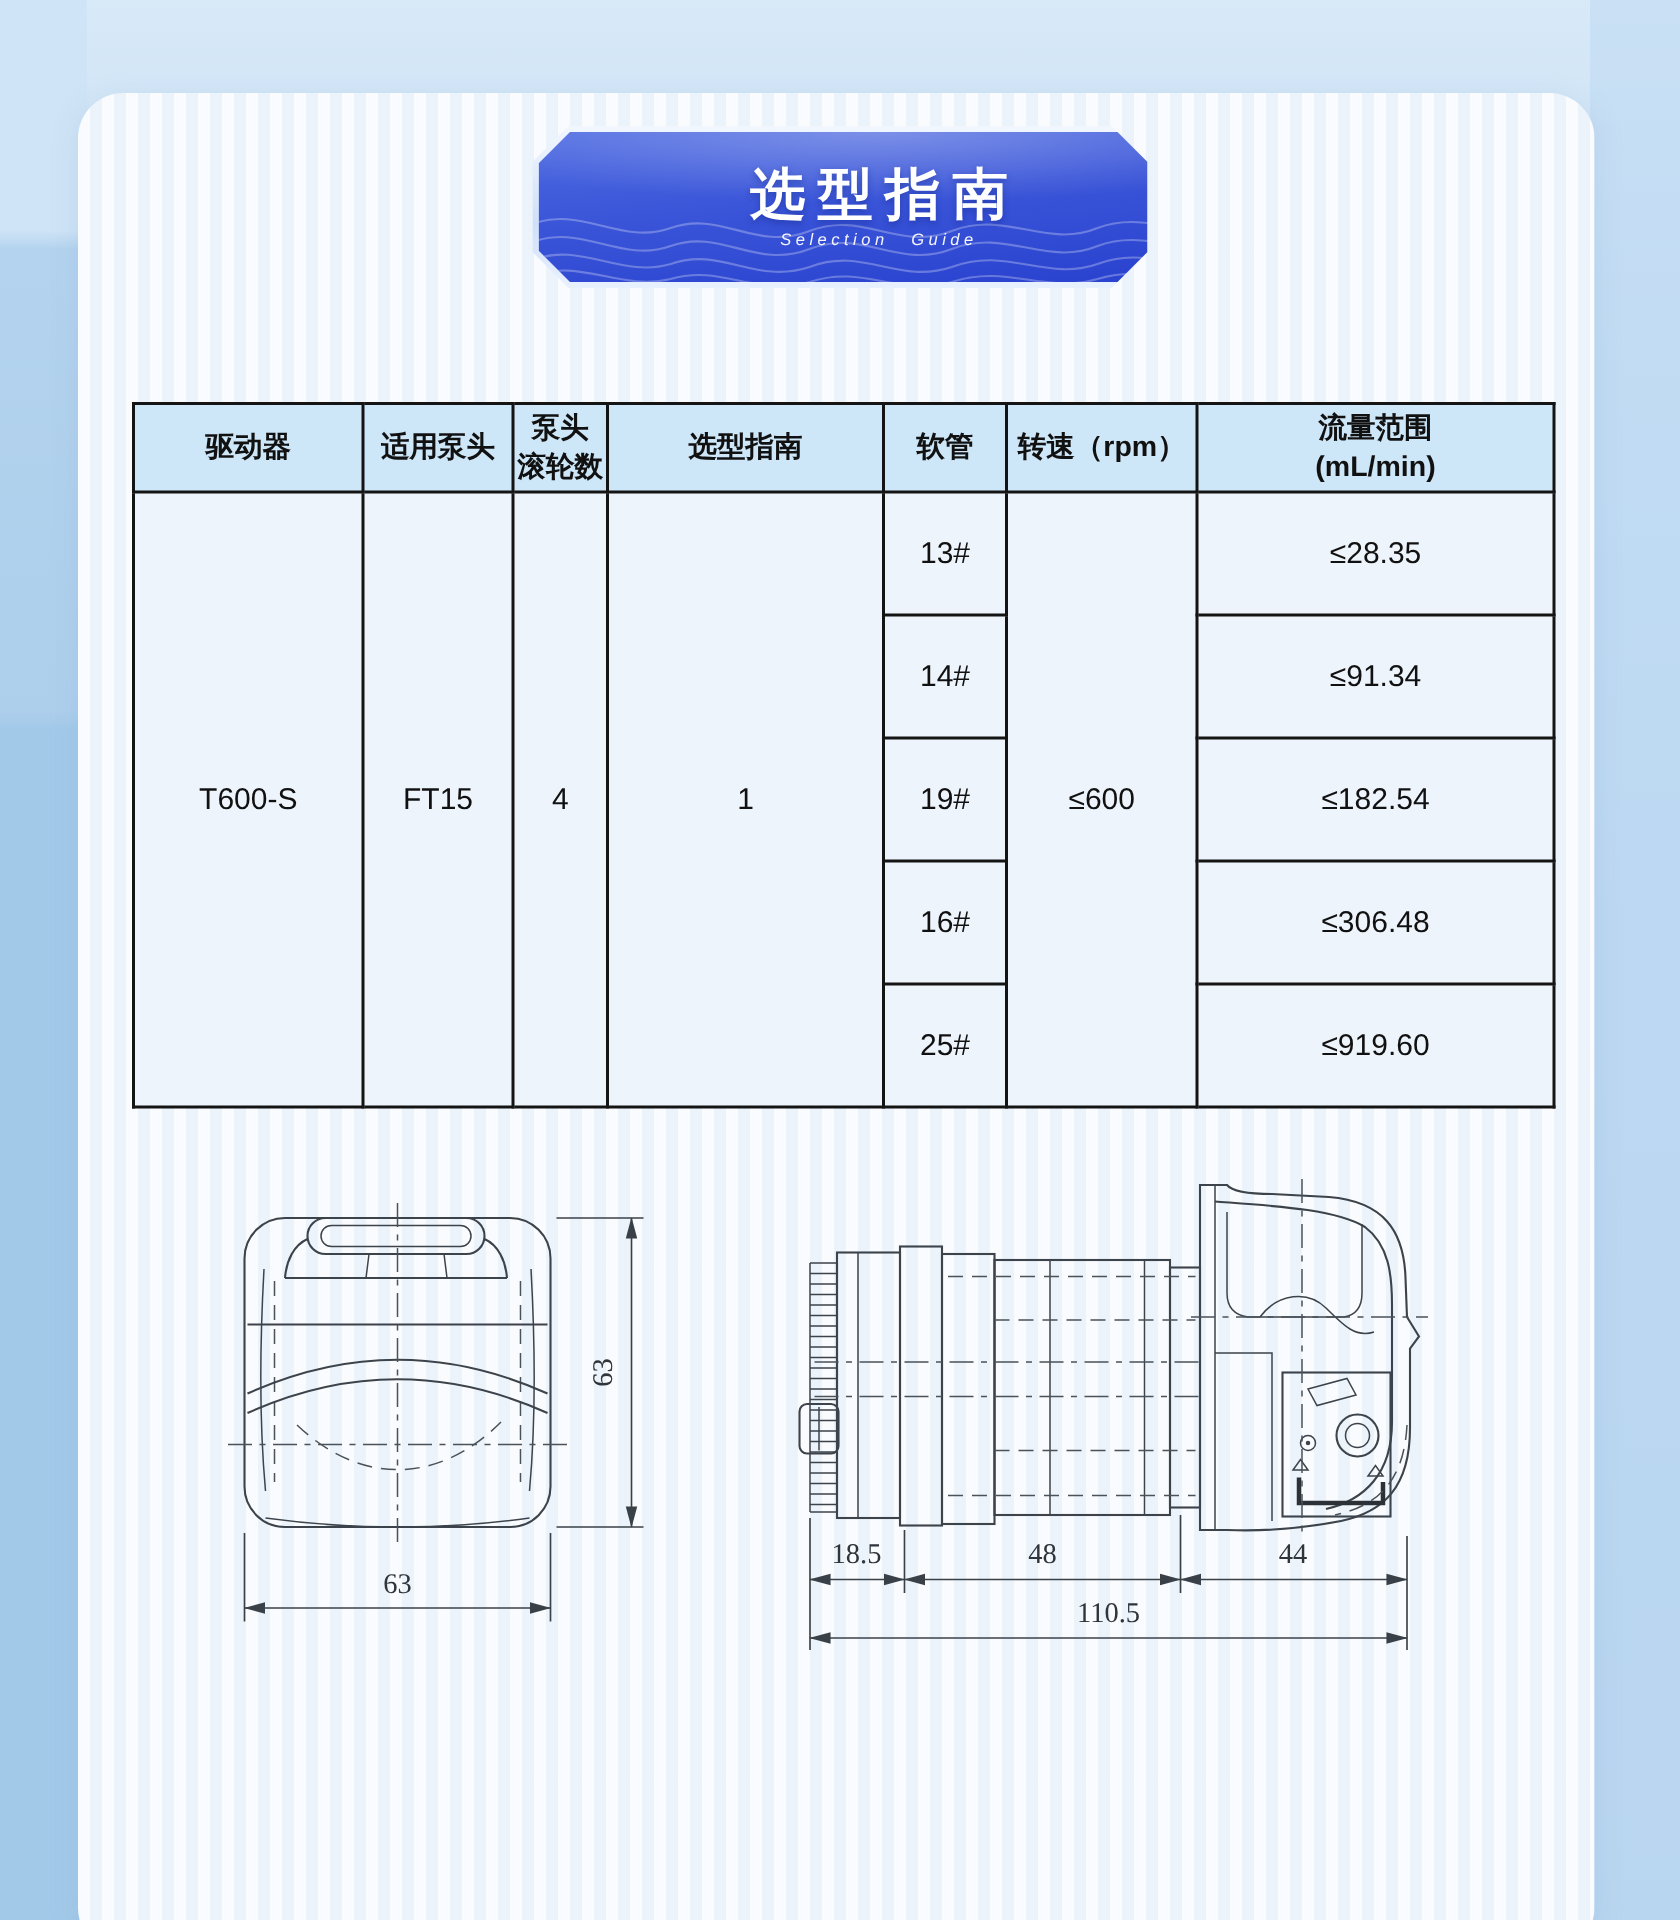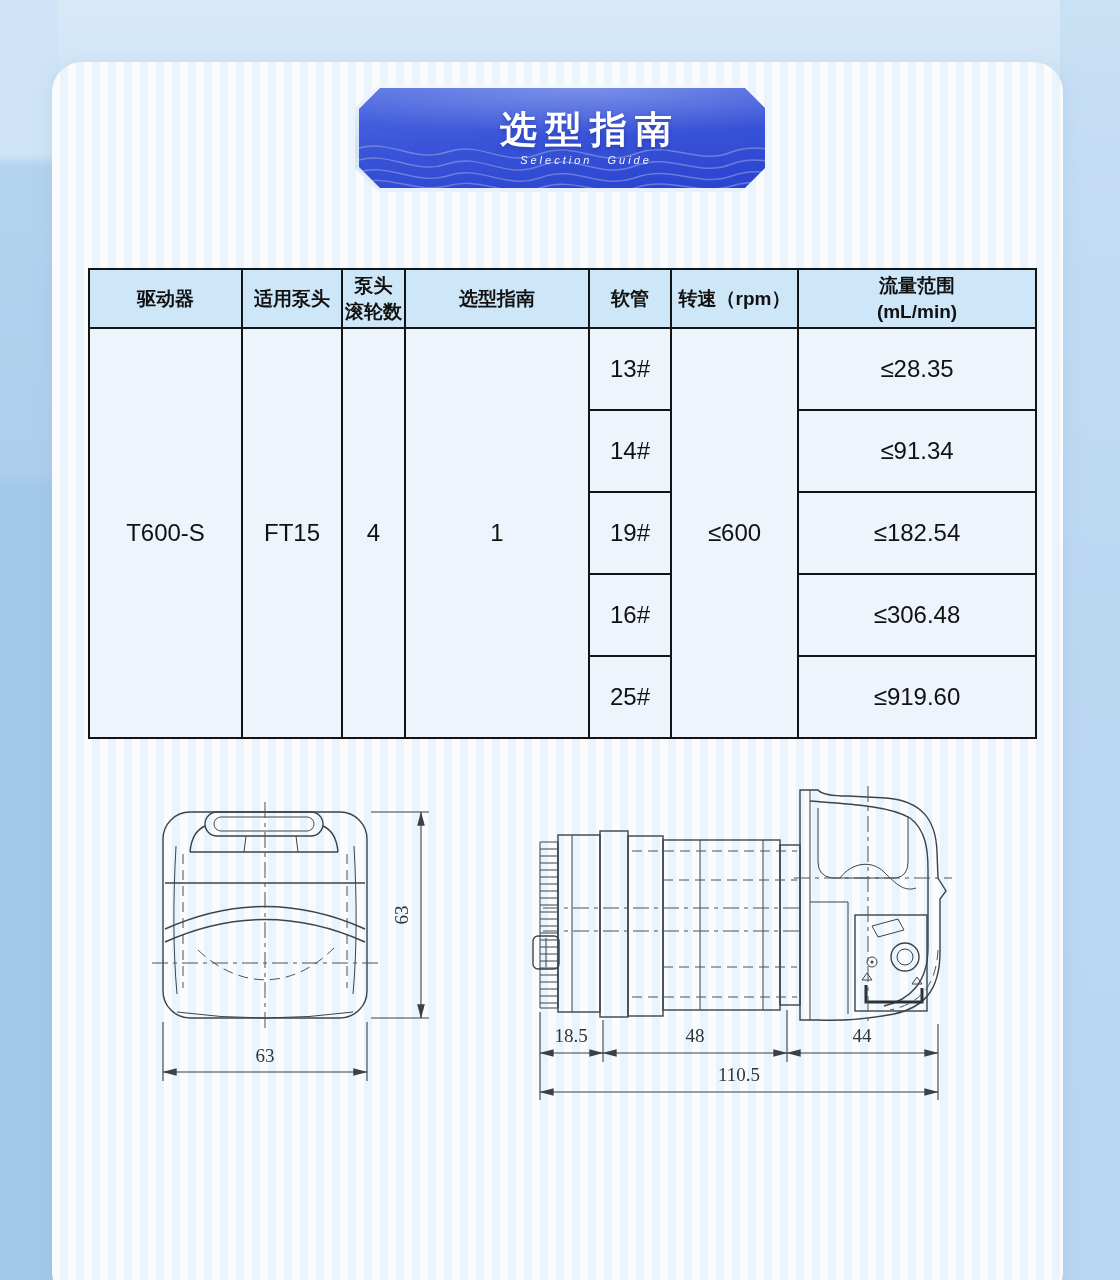--- a/index.html
+++ b/index.html
@@ -30,21 +30,21 @@
   .banner-title{position:relative;color:#ffffff;font-size:37px;font-weight:bold;letter-spacing:8px;
         text-indent:8px;text-shadow:0 2px 4px rgba(20,40,140,.45);line-height:1.1;}
   .banner-subtitle{position:relative;color:rgba(255,255,255,.95);font-size:11px;letter-spacing:3px;
         word-spacing:9px;margin-top:4px;font-style:italic;}
 
   
   table.spec{position:absolute;left:88px;top:268px;width:947px;border-collapse:collapse;table-layout:fixed;padding-left:20px;}
   table.spec td,table.spec th{border:2px solid #141414;text-align:center;vertical-align:middle;
         color:#111;padding:0;}
   table.spec thead th{background:#cde6f8;font-size:19px;font-weight:bold;height:57px;line-height:1.35;}
-  table.spec tbody td{background:#edf4fb;font-size:24px;font-weight:normal;height:80px;}
+  table.spec tbody td{background:#edf4fb;font-size:20px;font-weight:normal;height:80px;}
 
   
   svg.drawings{position:absolute;left:0;top:780px;width:1120px;height:345px;}
   .ln{stroke:#3c434b;fill:none;stroke-width:1.4;}
   .ln1{stroke:#3c434b;fill:none;stroke-width:1;}
   .cl{stroke:#4a525a;fill:none;stroke-width:1;stroke-dasharray:16 5 4 5;}
   .hid{stroke:#4a525a;fill:none;stroke-width:1;stroke-dasharray:10 6;}
   .dim{stroke:#3a4047;fill:none;stroke-width:1.1;}
   .dimtxt{fill:#2f353b;font-family:"Liberation Serif",serif;font-size:19px;text-anchor:middle;}
 

